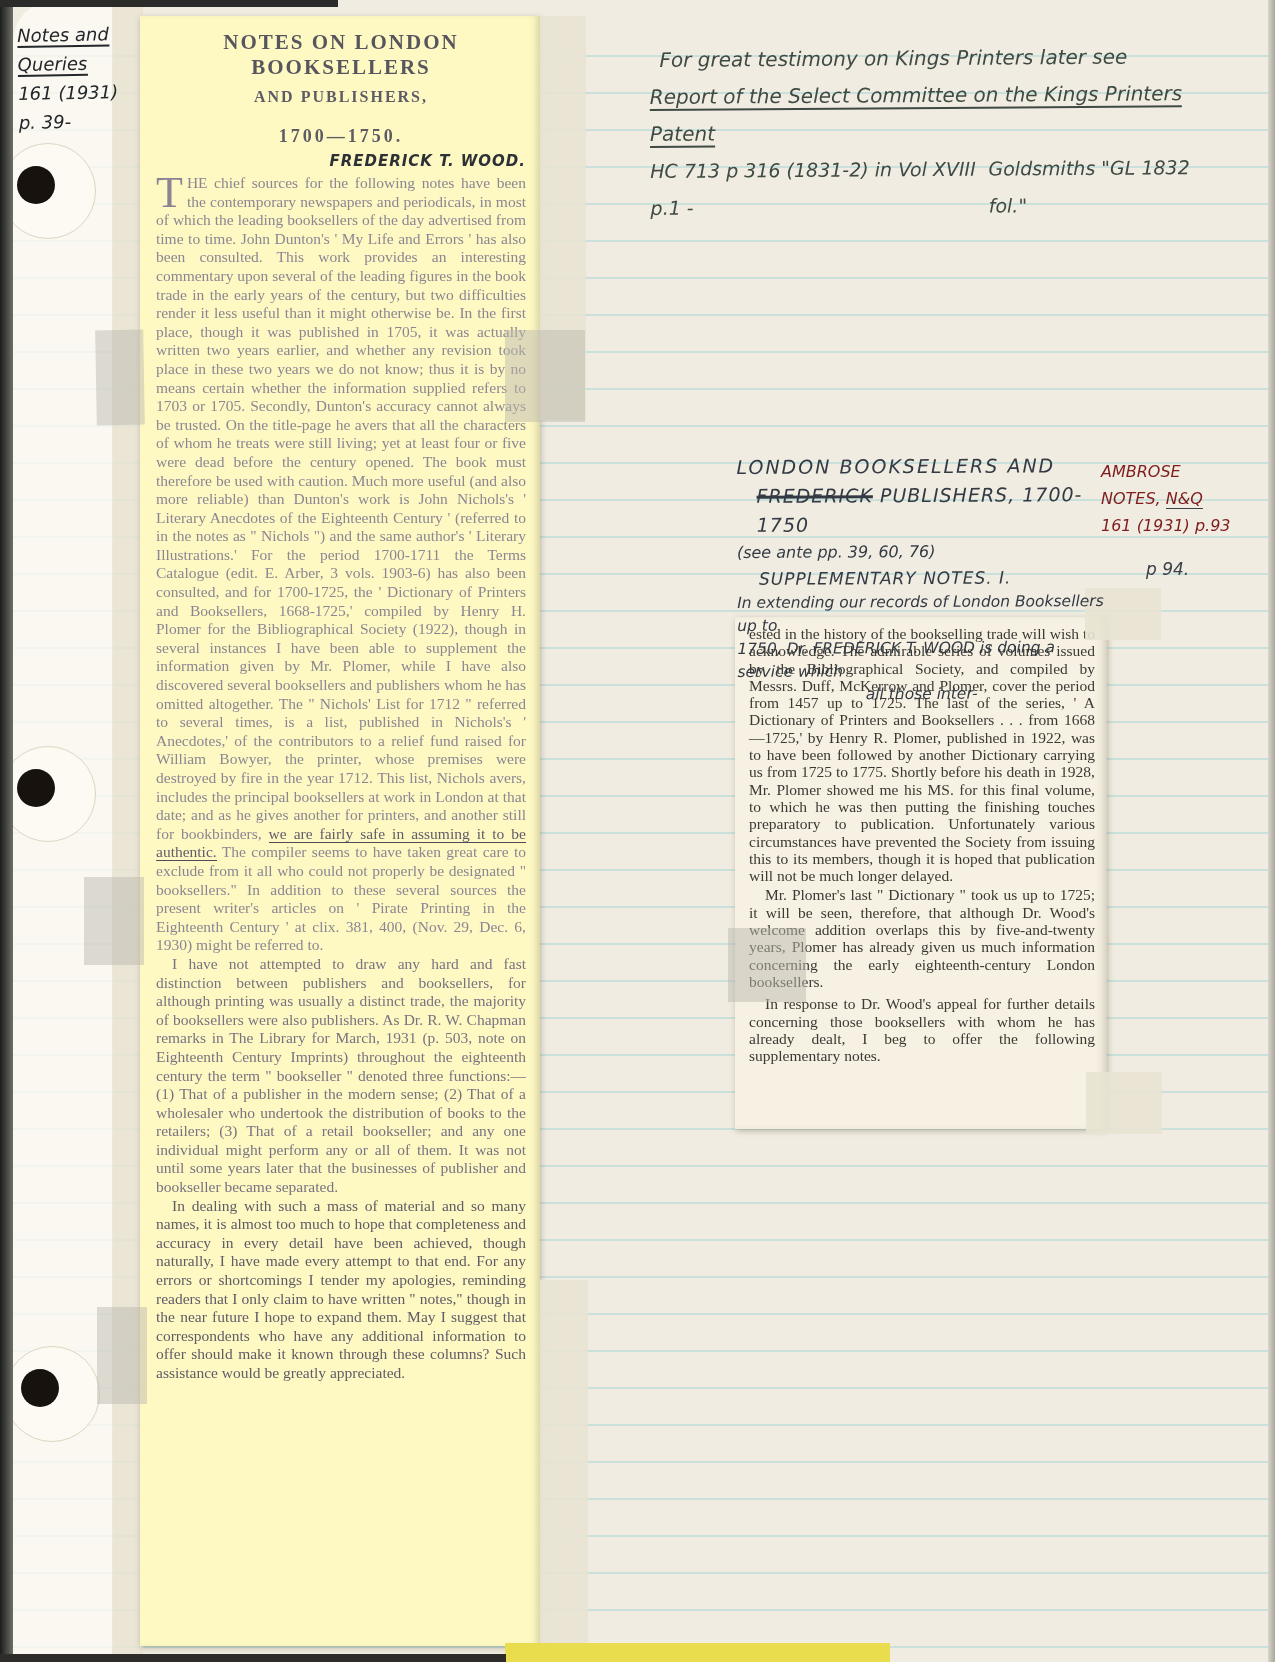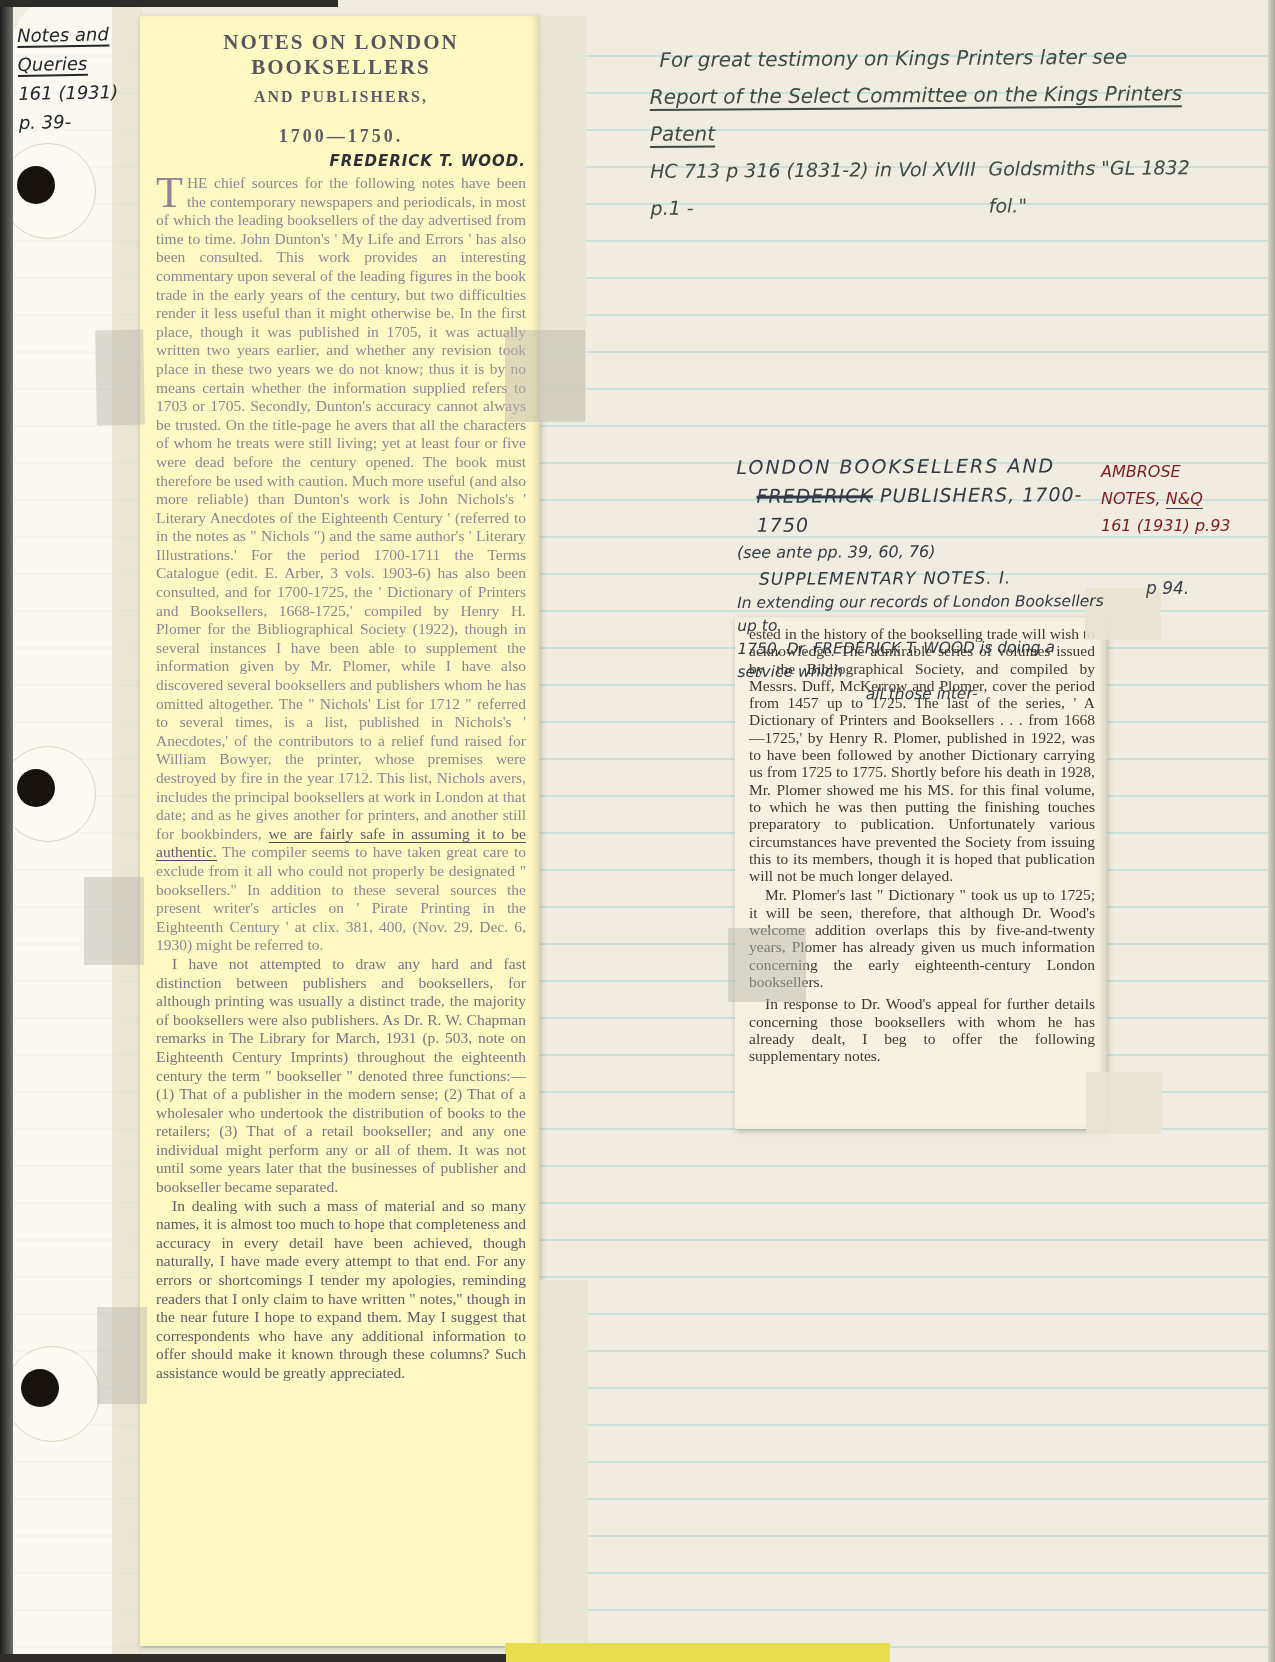--- a/index.html
+++ b/index.html
@@ -51,21 +51,21 @@
   .mid-note{left:737px;top:452px;width:368px;color:#333a44;transform:rotate(-0.3deg);}
   .mid-note .m1{font-size:19px;letter-spacing:2px;line-height:29px;}
   .mid-note .m2{font-size:19px;letter-spacing:1px;line-height:29px;padding-left:20px;}
   .struck{text-decoration:line-through;text-decoration-thickness:3px;}
   .mid-note .m3{font-size:16px;line-height:26px;}
   .mid-note .m4{font-size:17px;letter-spacing:1px;line-height:26px;padding-left:22px;}
   .mid-note .m5{font-size:15.5px;line-height:23px;}
   .mid-note .m7{font-size:15.5px;line-height:23px;text-align:center;}
   .side-note{left:1101px;top:458px;width:165px;font-size:16px;line-height:27px;color:#7f1d1d;}
   .side-note .u{border-bottom:1.5px solid #3c4148;}
-  .pref{left:1146px;top:578px;font-size:17px;color:#3c4148;}
+  .pref{left:1146px;top:559px;font-size:17px;color:#3c4148;}
   
   .tape{position:absolute;}
   .tape.gray{background:rgba(188,186,176,.5);}
   .tape.beige{background:#e8e3d1;opacity:.9;}
   .tape.yellow{background:#e9dd4e;}
   .edge-left{position:absolute;left:0;top:0;width:13px;height:1662px;
     background:linear-gradient(to right,#1b1b1a,#6e6e6a);}
   .edge-top{position:absolute;left:0;top:0;width:338px;height:7px;background:#2b2b29;}
   .edge-right{position:absolute;right:0;top:0;width:7px;height:1662px;
     background:linear-gradient(to left,#a9a69c,#d9d6cc);}

